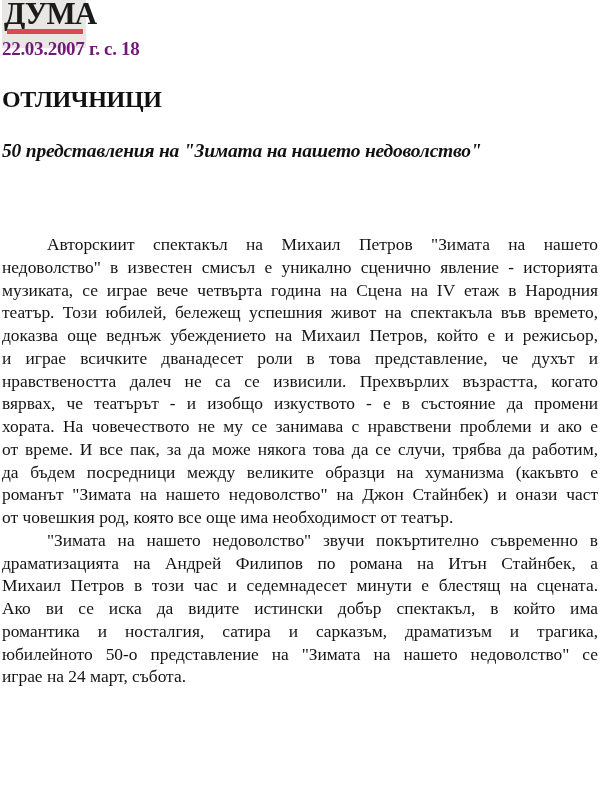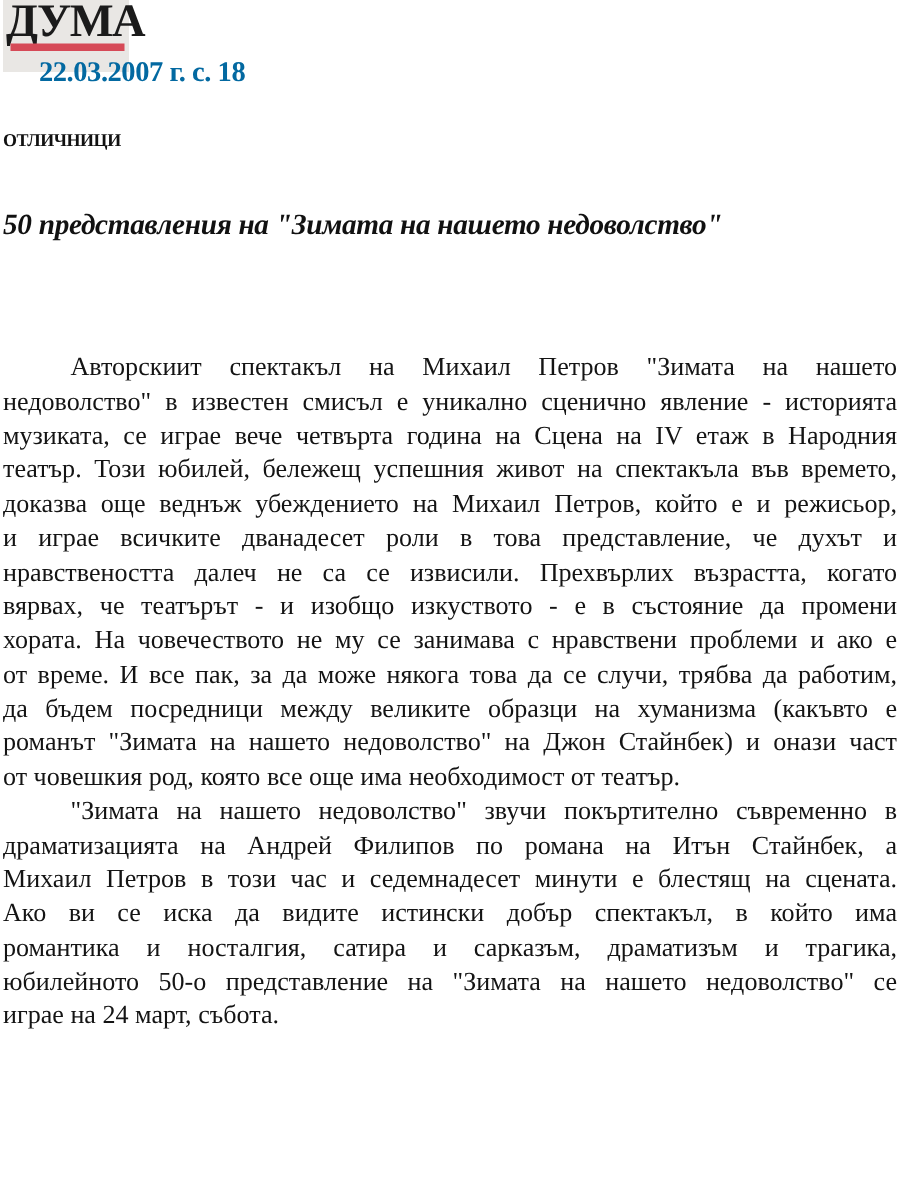--- a/index.html
+++ b/index.html
@@ -1,21 +1,21 @@
 <!DOCTYPE html>
 <html><head>
 <meta charset="utf-8">
 <style>
   html, body { margin:0; padding:0; background:#ffffff; }
   body { width:600px; height:800px; overflow:hidden; position:relative; font-family:"Liberation Serif","DejaVu Serif",serif; color:#111; }
   .logo { position:absolute; left:2px; top:0px; width:84px; height:48px; background:#e9e7e4; }
   .logo-text { position:absolute; left:2px; top:-3px; font-family:"Liberation Serif",serif; font-weight:bold; font-size:31px; letter-spacing:-1px; color:#1b1b1b; line-height:34px; }
   .logo-bar { position:absolute; left:5px; top:29px; width:76px; height:5px; background:#d64a57; }
-  .date { position:absolute; left:2px; top:38px; font-weight:bold; font-size:19px; letter-spacing:-0.3px; color:#0369a1;margin-left:24px; }
-  .title { position:absolute; left:2px; top:86px; font-weight:bold; font-size:12px; letter-spacing:-0.3px; color:#111; }
+  .date { position:absolute; left:2px; top:38px; font-weight:bold; font-size:19px; letter-spacing:-0.3px; color:#701a75; }
+  .title { position:absolute; left:2px; top:86px; font-weight:bold; font-size:24px; letter-spacing:-0.3px; color:#111; }
   .subtitle { position:absolute; left:2px; top:140px; font-weight:bold; font-style:italic; font-size:19.5px; letter-spacing:-0.2px; color:#111; }
   .body { position:absolute; left:2px; top:233px; width:596px; font-size:17.4px; line-height:22.75px; text-align:justify; color:#141414; }
   .line { display:block; text-align:justify; text-align-last:justify; white-space:nowrap; }
   .line.last { text-align-last:left; }
   .line.indent { padding-left:45px; }
 </style>
 </head>
 <body>
 
 <div class="logo">

